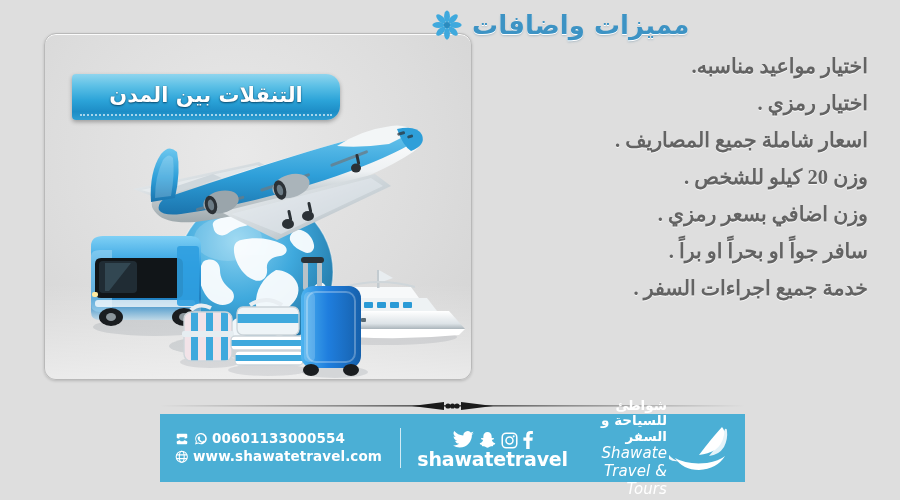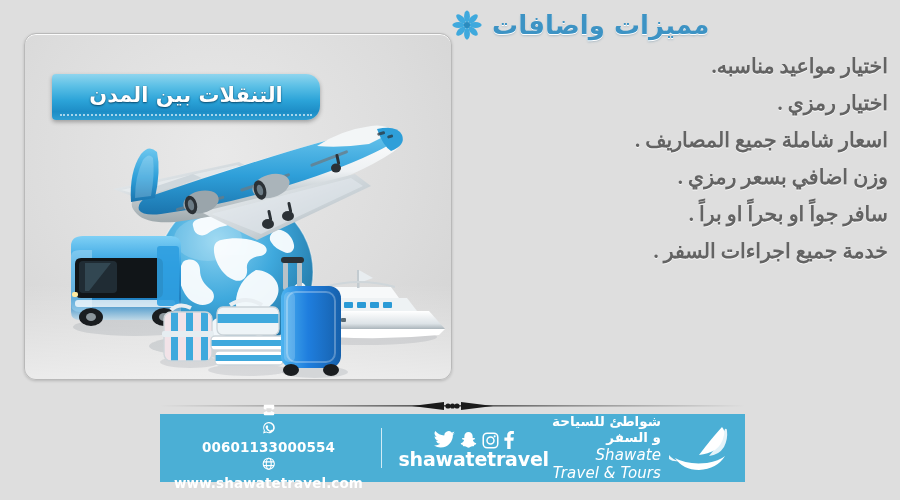--- a/index.html
+++ b/index.html
@@ -17,21 +17,21 @@
   #page {
     position: relative;
     width: 900px;
     height: 500px;
     background: #dedede;
   }
 
   
   .features {
     position: absolute;
-    right: 8px;
+    right: 28px;
     top: 10px;
     width: 440px;
     direction: rtl;
   }
 
   .features-heading {
     display: flex;
     flex-direction: row-reverse;
     justify-content: flex-start;
     align-items: center;
@@ -64,21 +64,21 @@
     margin-bottom: 16.5px;
     padding-right: 4px;
     text-shadow: 0 1px 0 rgba(255,255,255,.75);
     white-space: nowrap;
     font-family: Liberation Serif, serif;
   }
 
   
   .hero-card {
     position: absolute;
-    left: 24px;
+    left: 44px;
     top: 33px;
     width: 428px;
     height: 347px;
     border: 1px solid #b9b9b9;
     border-radius: 12px;
     background:
       radial-gradient(ellipse at 45% 35%, #e9e9e9 0%, #dcdcdc 60%, #d2d2d2 100%);
     box-shadow: 0 1px 3px rgba(0,0,0,.18), inset 0 1px 0 rgba(255,255,255,.9);
     overflow: hidden;
   }
@@ -146,21 +146,21 @@
 
   .contact-block {
     margin-left: 14px;
     color: #ffffff;
     font-size: 13.5px;
     font-weight: bold;
     line-height: 1.33;
     letter-spacing: .1px;
   }
 
-  .contact-row { display: flex; align-items: center; gap: 4px; white-space: nowrap; flex-direction: column; }
+  .contact-row { display: flex; align-items: center; gap: 4px; white-space: nowrap; }
   .contact-row .ico { display: inline-flex; width: 15px; height: 14px; flex: 0 0 auto; align-items:center; justify-content:center;}
   .contact-row .ico svg { display: block; }
 
   .footer-sep {
     width: 2px;
     height: 40px;
     background: rgba(255,255,255,.75);
     margin: 0 16px 0 18px;
   }
 
@@ -173,21 +173,20 @@
     letter-spacing: -.2px;
     margin-top: 1px;
     line-height: 1;
   }
 
   .brand-block {
     margin-left: auto;
     margin-right: 16px;
     display: flex;
     align-items: center;
-    gap: 6px;
   }
 
   .brand-text { text-align: right; color: #ffffff; }
   .brand-ar {
     direction: rtl;
     font-size: 13.5px;
     font-weight: bold;
     line-height: 1.15;
     letter-spacing: .2px;
   }
@@ -426,20 +425,21 @@
           </g>
           <circle cx="16" cy="16" r="3.3" fill="#2a8cc0"></circle>
         </g>
       </svg>
       <span class="features-heading-text">مميزات واضافات</span>
     </div>
 
     <div class="feature-item">اختيار مواعيد مناسبه.</div>
     <div class="feature-item">اختيار رمزي .</div>
     <div class="feature-item">اسعار شاملة جميع المصاريف .</div>
+    <div class="feature-item">وزن 20 كيلو للشخص .</div>
     <div class="feature-item">وزن اضافي بسعر رمزي .</div>
     <div class="feature-item">سافر جواً او بحراً او براً .</div>
     <div class="feature-item">خدمة جميع اجراءات السفر .</div>
   </div>
 
   <div class="divider">
     <svg viewBox="0 0 585 14" width="585" height="14" preserveAspectRatio="none">
       <defs>
         <linearGradient id="divL" x1="0" y1="0" x2="1" y2="0">
           <stop offset="0%" stop-color="rgba(40,40,40,0)"></stop>

